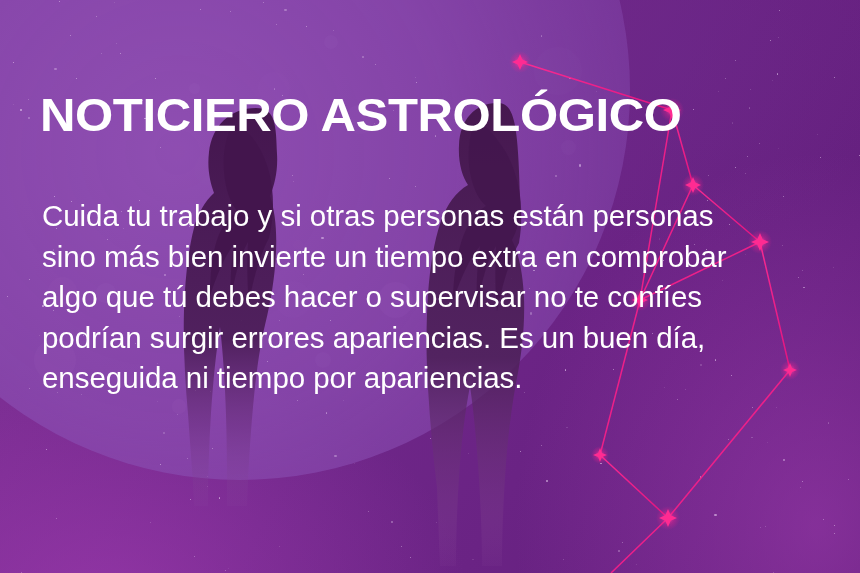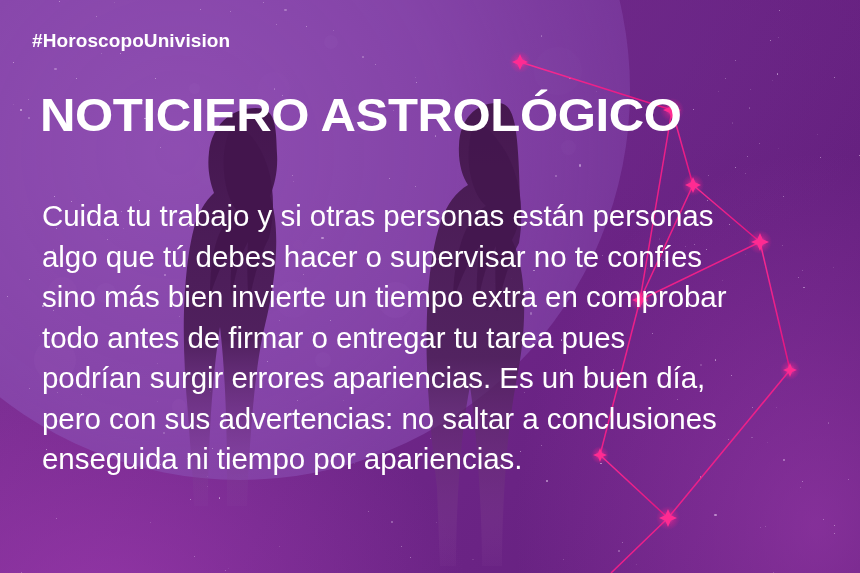--- a/index.html
+++ b/index.html
@@ -526,26 +526,23 @@
         <path d="M760,233 L762.7,239.3 L769,242 L762.7,244.7 L760,251 L757.3,244.7 L751,242 L757.3,239.3 Z"></path>
         <path d="M640,292 L642.4,297.6 L648,300 L642.4,302.4 L640,308 L637.6,302.4 L632,300 L637.6,297.6 Z"></path>
         <path d="M790,363 L792,368 L797,370 L792,372 L790,377 L788,372 L783,370 L788,368 Z"></path>
         <path d="M668,509 L670.7,515.3 L677,518 L670.7,520.7 L668,527 L665.3,520.7 L659,518 L665.3,515.3 Z"></path>
         <path d="M600,448 L601.9,453.1 L607,455 L601.9,456.9 L600,462 L598.1,456.9 L593,455 L598.1,453.1 Z"></path>
       </g>
     </g>
   </svg>
 
   <div id="content">
-    <div id="hashtag">#HoroscopoUnivision</div>
     <div id="title">NOTICIERO ASTROLÓGICO</div>
     <div id="body-text">
         <span class="ln">Cuida tu trabajo y si otras personas están personas</span>
+        <span class="ln">sino más bien invierte un tiempo extra en comprobar</span>
         <span class="ln">algo que tú debes hacer o supervisar no te confíes</span>
-        <span class="ln">sino más bien invierte un tiempo extra en comprobar</span>
-        <span class="ln">todo antes de firmar o entregar tu tarea pues</span>
         <span class="ln">podrían surgir errores apariencias. Es un buen día,</span>
-        <span class="ln">pero con sus advertencias: no saltar a conclusiones</span>
         <span class="ln">enseguida ni tiempo por apariencias.</span>
       </div>
   </div>
 
 </div>
 
 </body></html>

